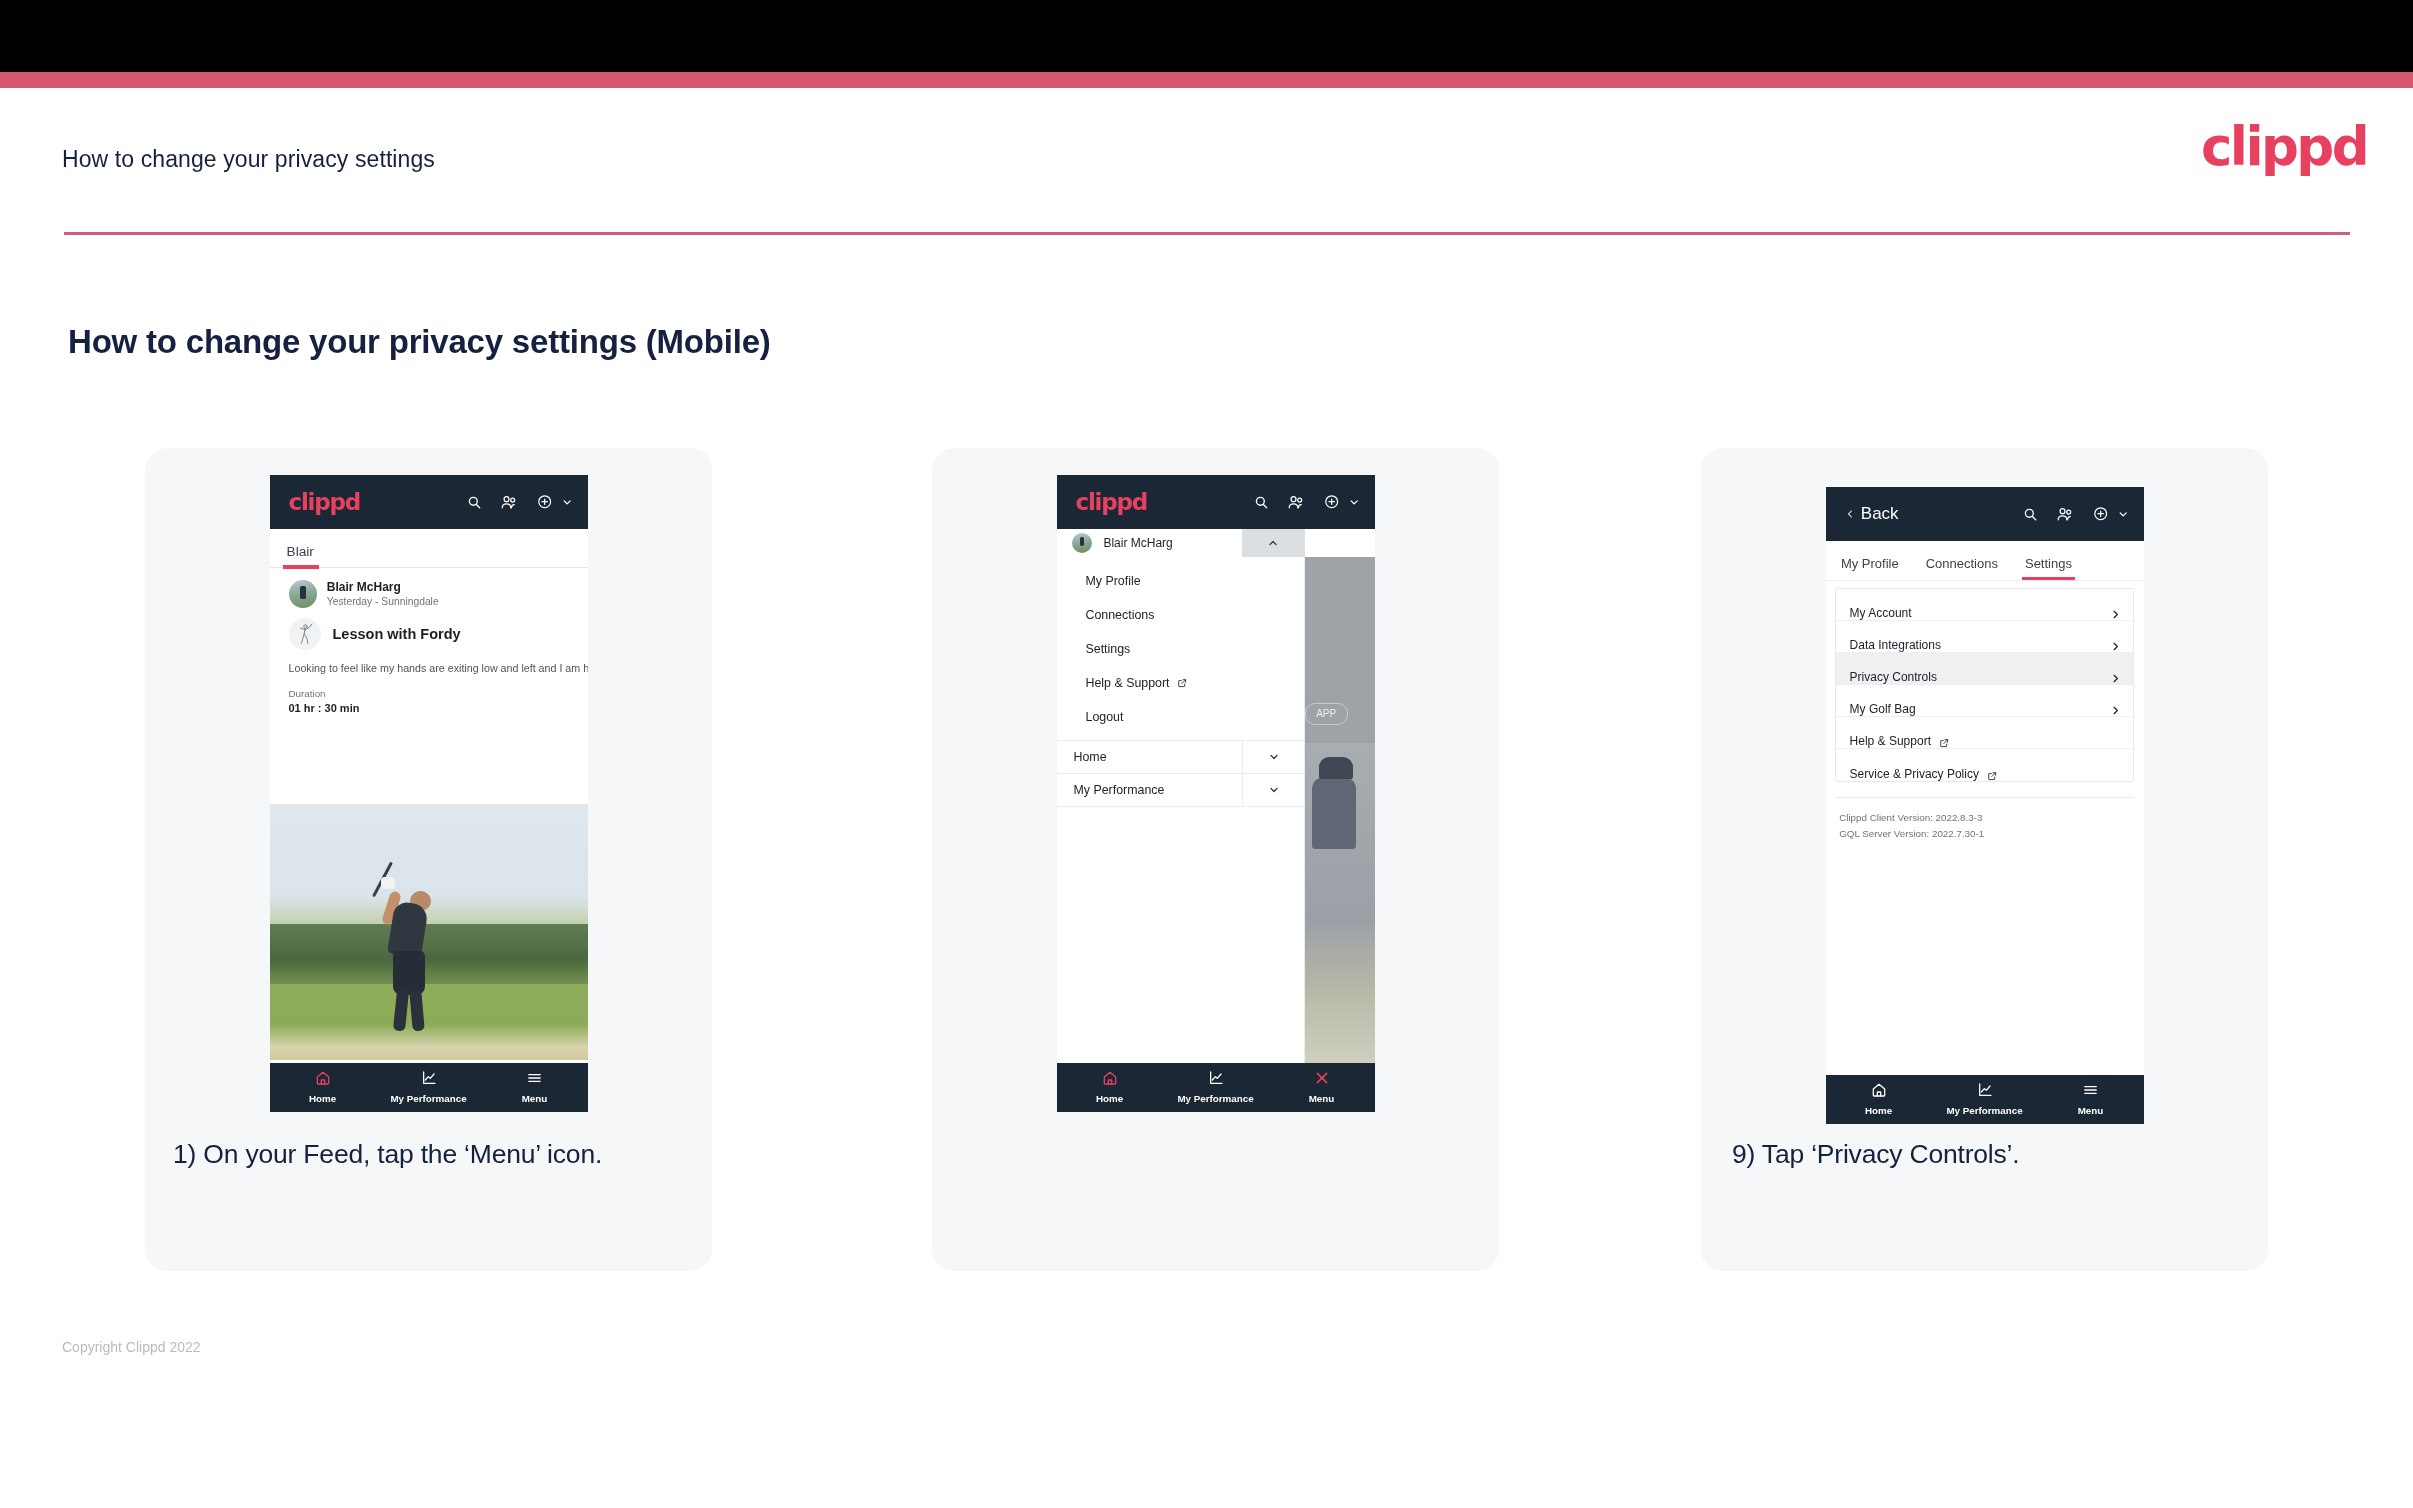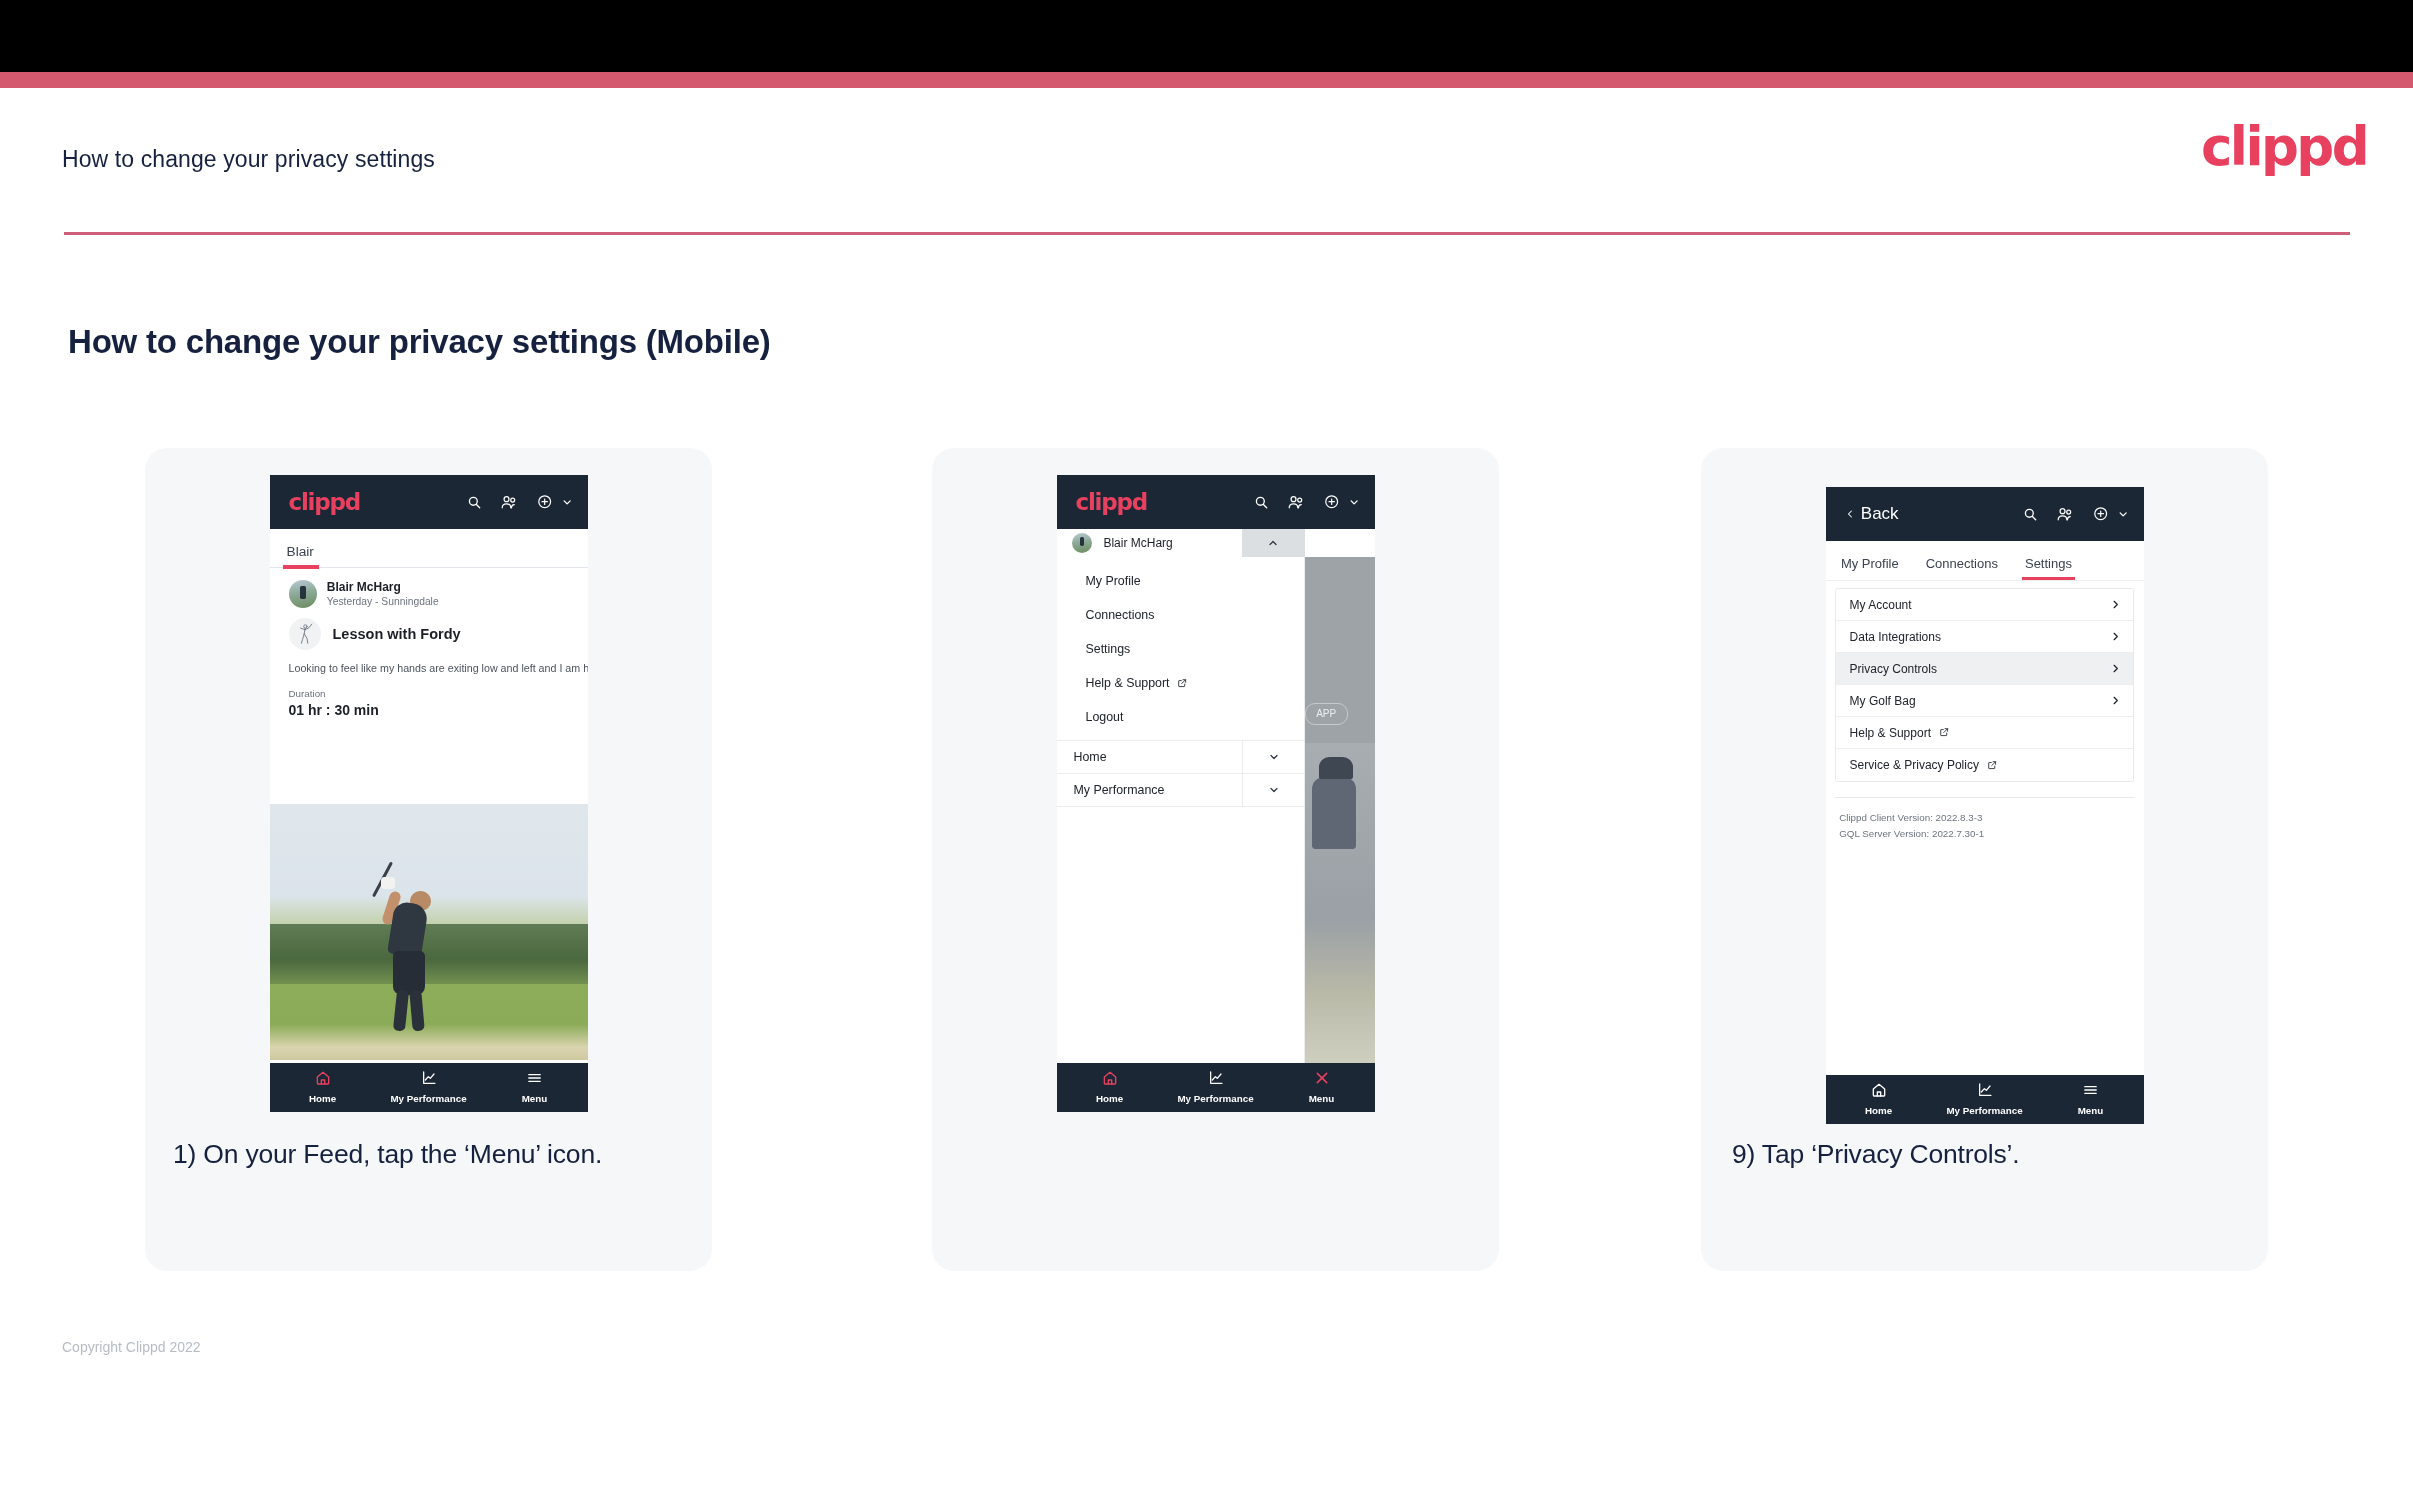--- a/index.html
+++ b/index.html
@@ -117,21 +117,21 @@
   .lesson-ico {
     width:32px; height:32px; border-radius:50%; background:#f1f2f4; flex:none;
     display:flex; align-items:center; justify-content:center; color:#5f6773;
   }
   .lesson-title { font-size:14.5px; font-weight:700; color:#1c1f26; }
   .post-body {
     padding:10.3px 0 0 19px; font-size:10.7px; color:#4c535e; line-height:1.5;
     width:359px; white-space:nowrap; overflow:hidden;
   }
   .dur-label { padding:12px 0 0 19px; font-size:9.8px; color:#6d747f; }
-  .dur-val { padding:2.6px 0 0 19px; font-size:14px; font-weight:700; color:#1c1f26; }
+  .dur-val { padding:2.6px 0 0 19px; font-size:11px; font-weight:700; color:#1c1f26; }
 
   .photo {
     position:absolute; left:0; top:329px; width:100%; height:256px;
     background:
       linear-gradient(180deg,#dfe7ec 0%,#dbe4ea 36%,#c6d3b2 46%,#8fae5c 60%,#8cab58 86%,#d9d4ae 95%,#cfc9a0 100%);
     overflow:hidden;
   }
   .photo .trees{
     position:absolute; left:0; top:120px; width:100%; height:60px;
     background:linear-gradient(180deg,#4e6d46 0%,#3f5c3a 60%,#6d8c4e 100%);
@@ -225,21 +225,21 @@
   .drawer-row .rowchev{
     position:absolute; left:185px; top:0; bottom:0; width:63px;
     border-left:0.9px solid #eaecee;
     display:flex; align-items:center; justify-content:center; color:#2b3240;
   }
 
   
   .settings-wrap { position:absolute; left:0; top:96px; width:100%; padding:5.1px 9.4px 0 9.4px; }
   .slist { border:0.9px solid #e7e9ec; border-radius:2.6px; overflow:hidden; background:#fff; }
   .srow {
-    height:32px; display:flex; align-items:center; gap:7.7px;
+    height:32px; display:flex; align-items:flex-end; gap:7.7px;
     padding:0 12px 0 13.7px; font-size:12px; color:#20242c;
     border-bottom:0.9px solid #eceef1; background:#fff;
   }
   .srow:last-child { border-bottom:none; }
   .srow.hl { background:#eff0f2; }
   .srow .sp { margin-left:auto; color:#1d232c; display:flex; align-items:center; }
   .vers {
     margin-top:15.4px; padding-top:12px; border-top:0.9px solid #e7e9ec;
     font-size:9.8px; color:#6d747f; line-height:1.55; padding-left:4.3px;
   }

